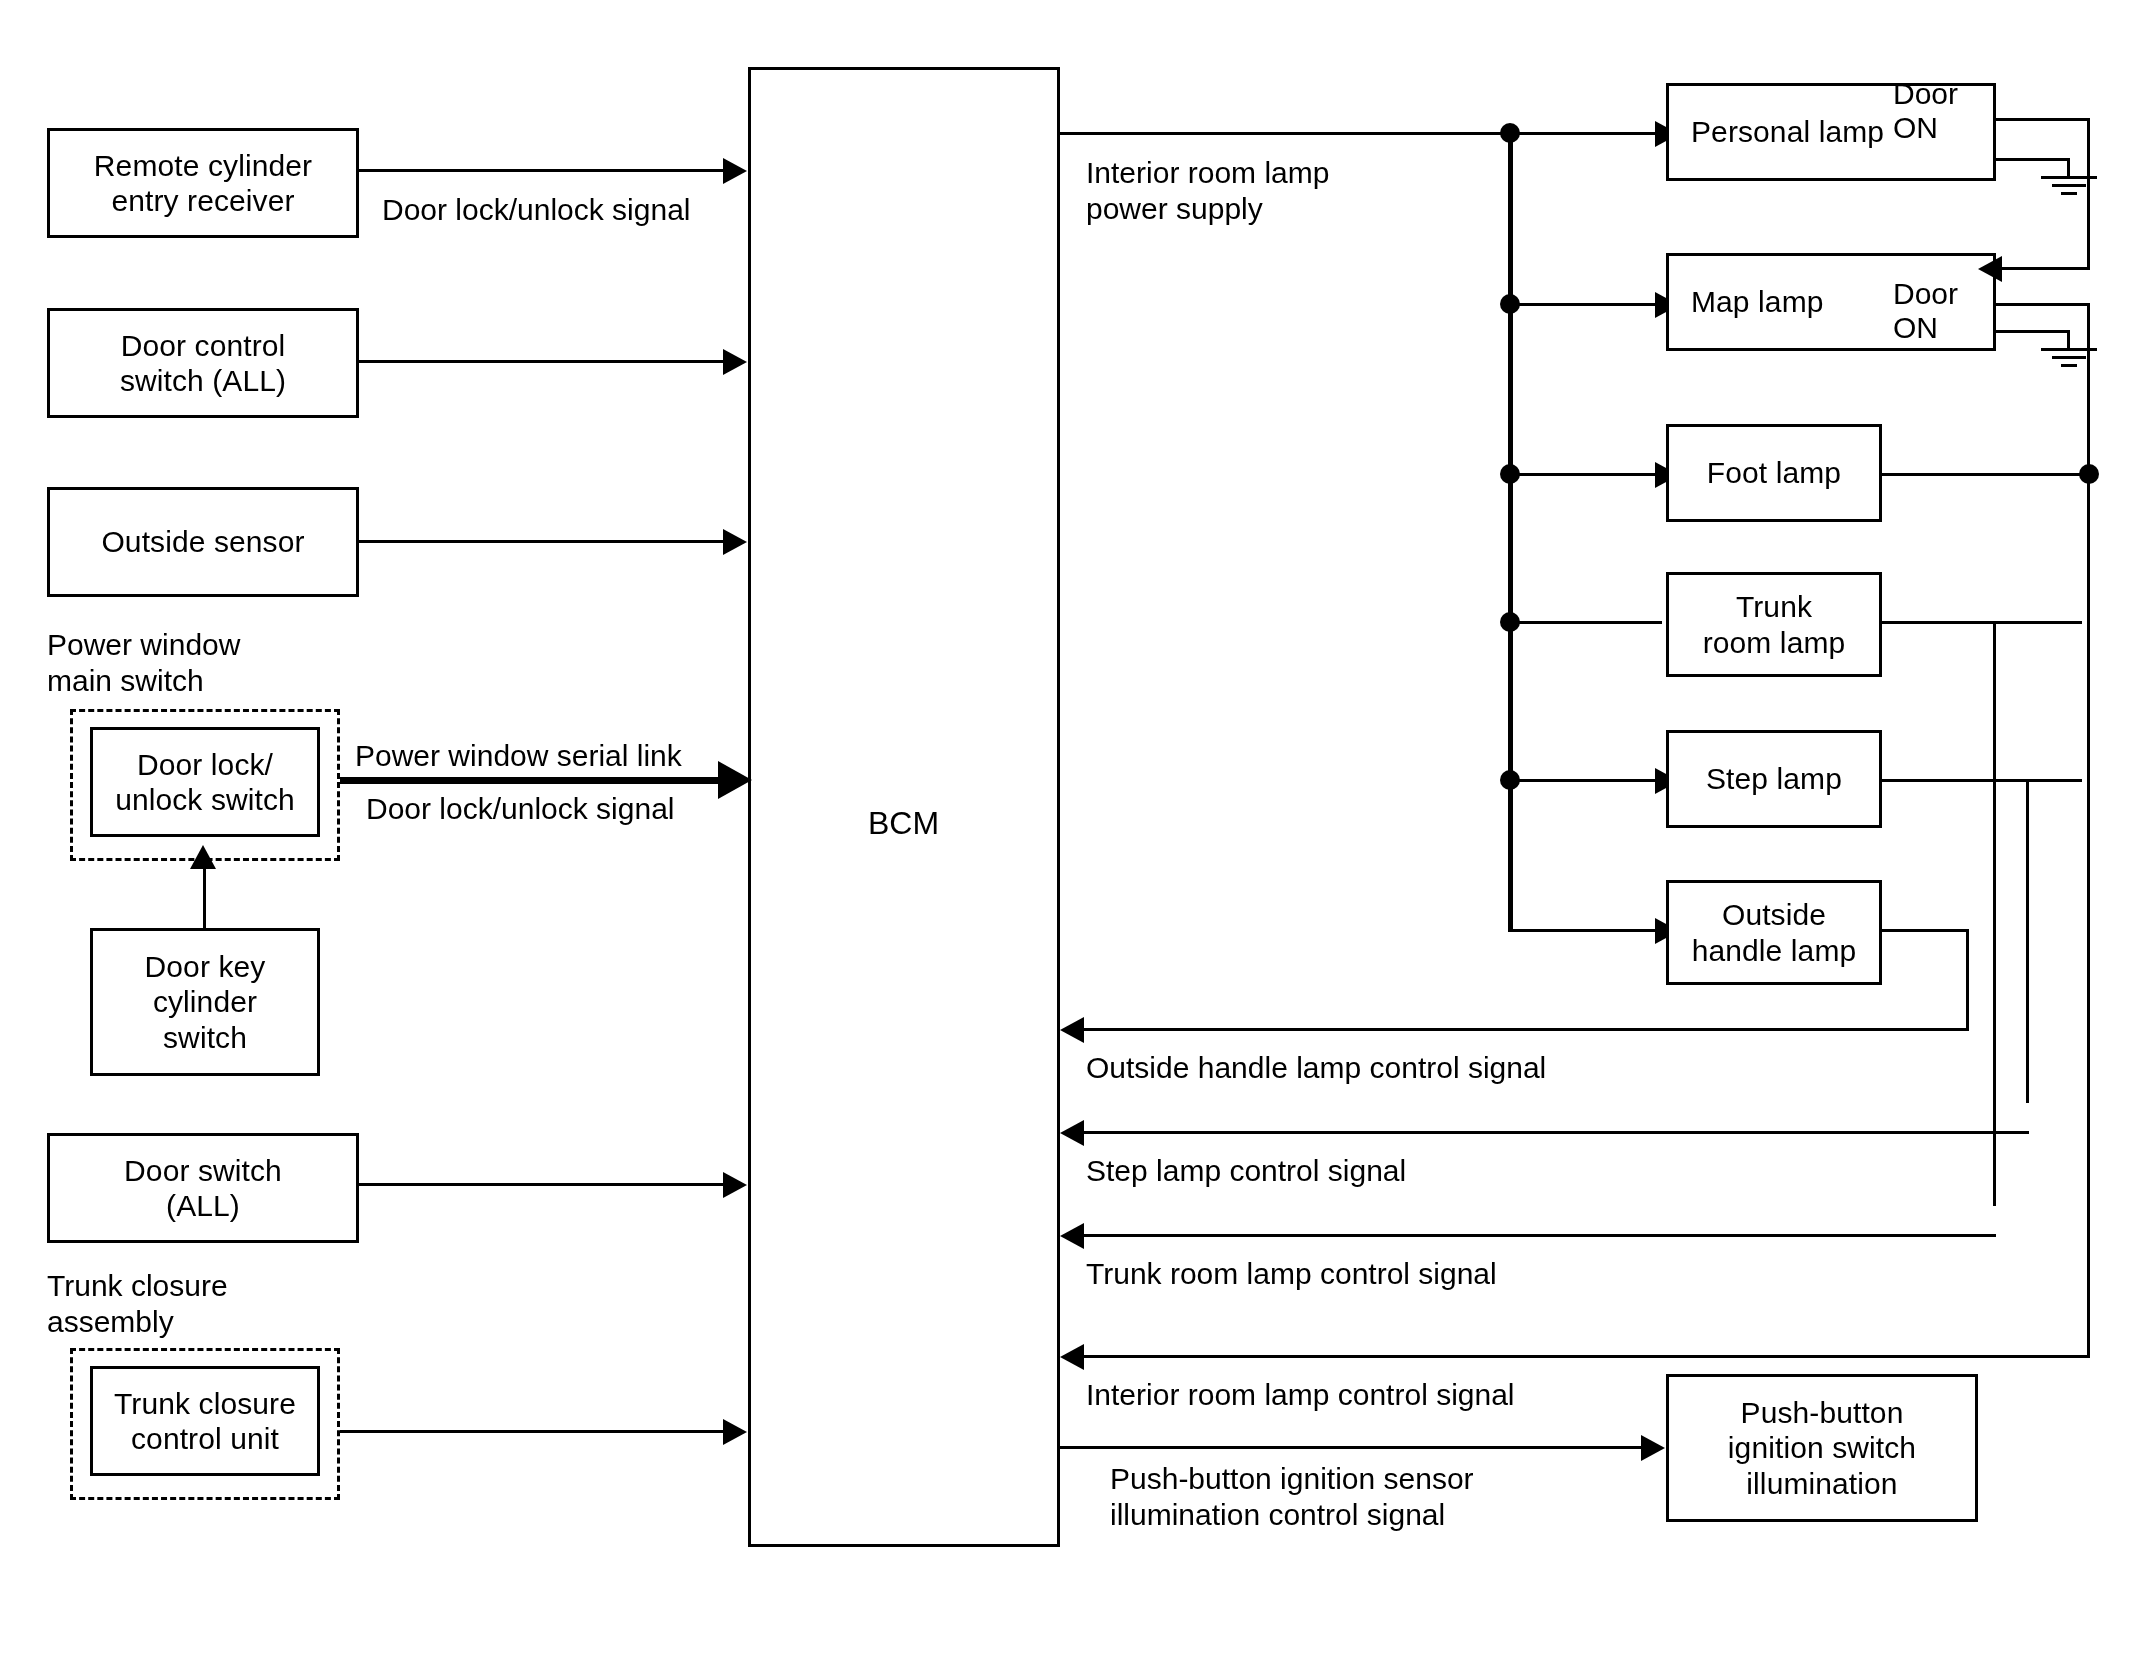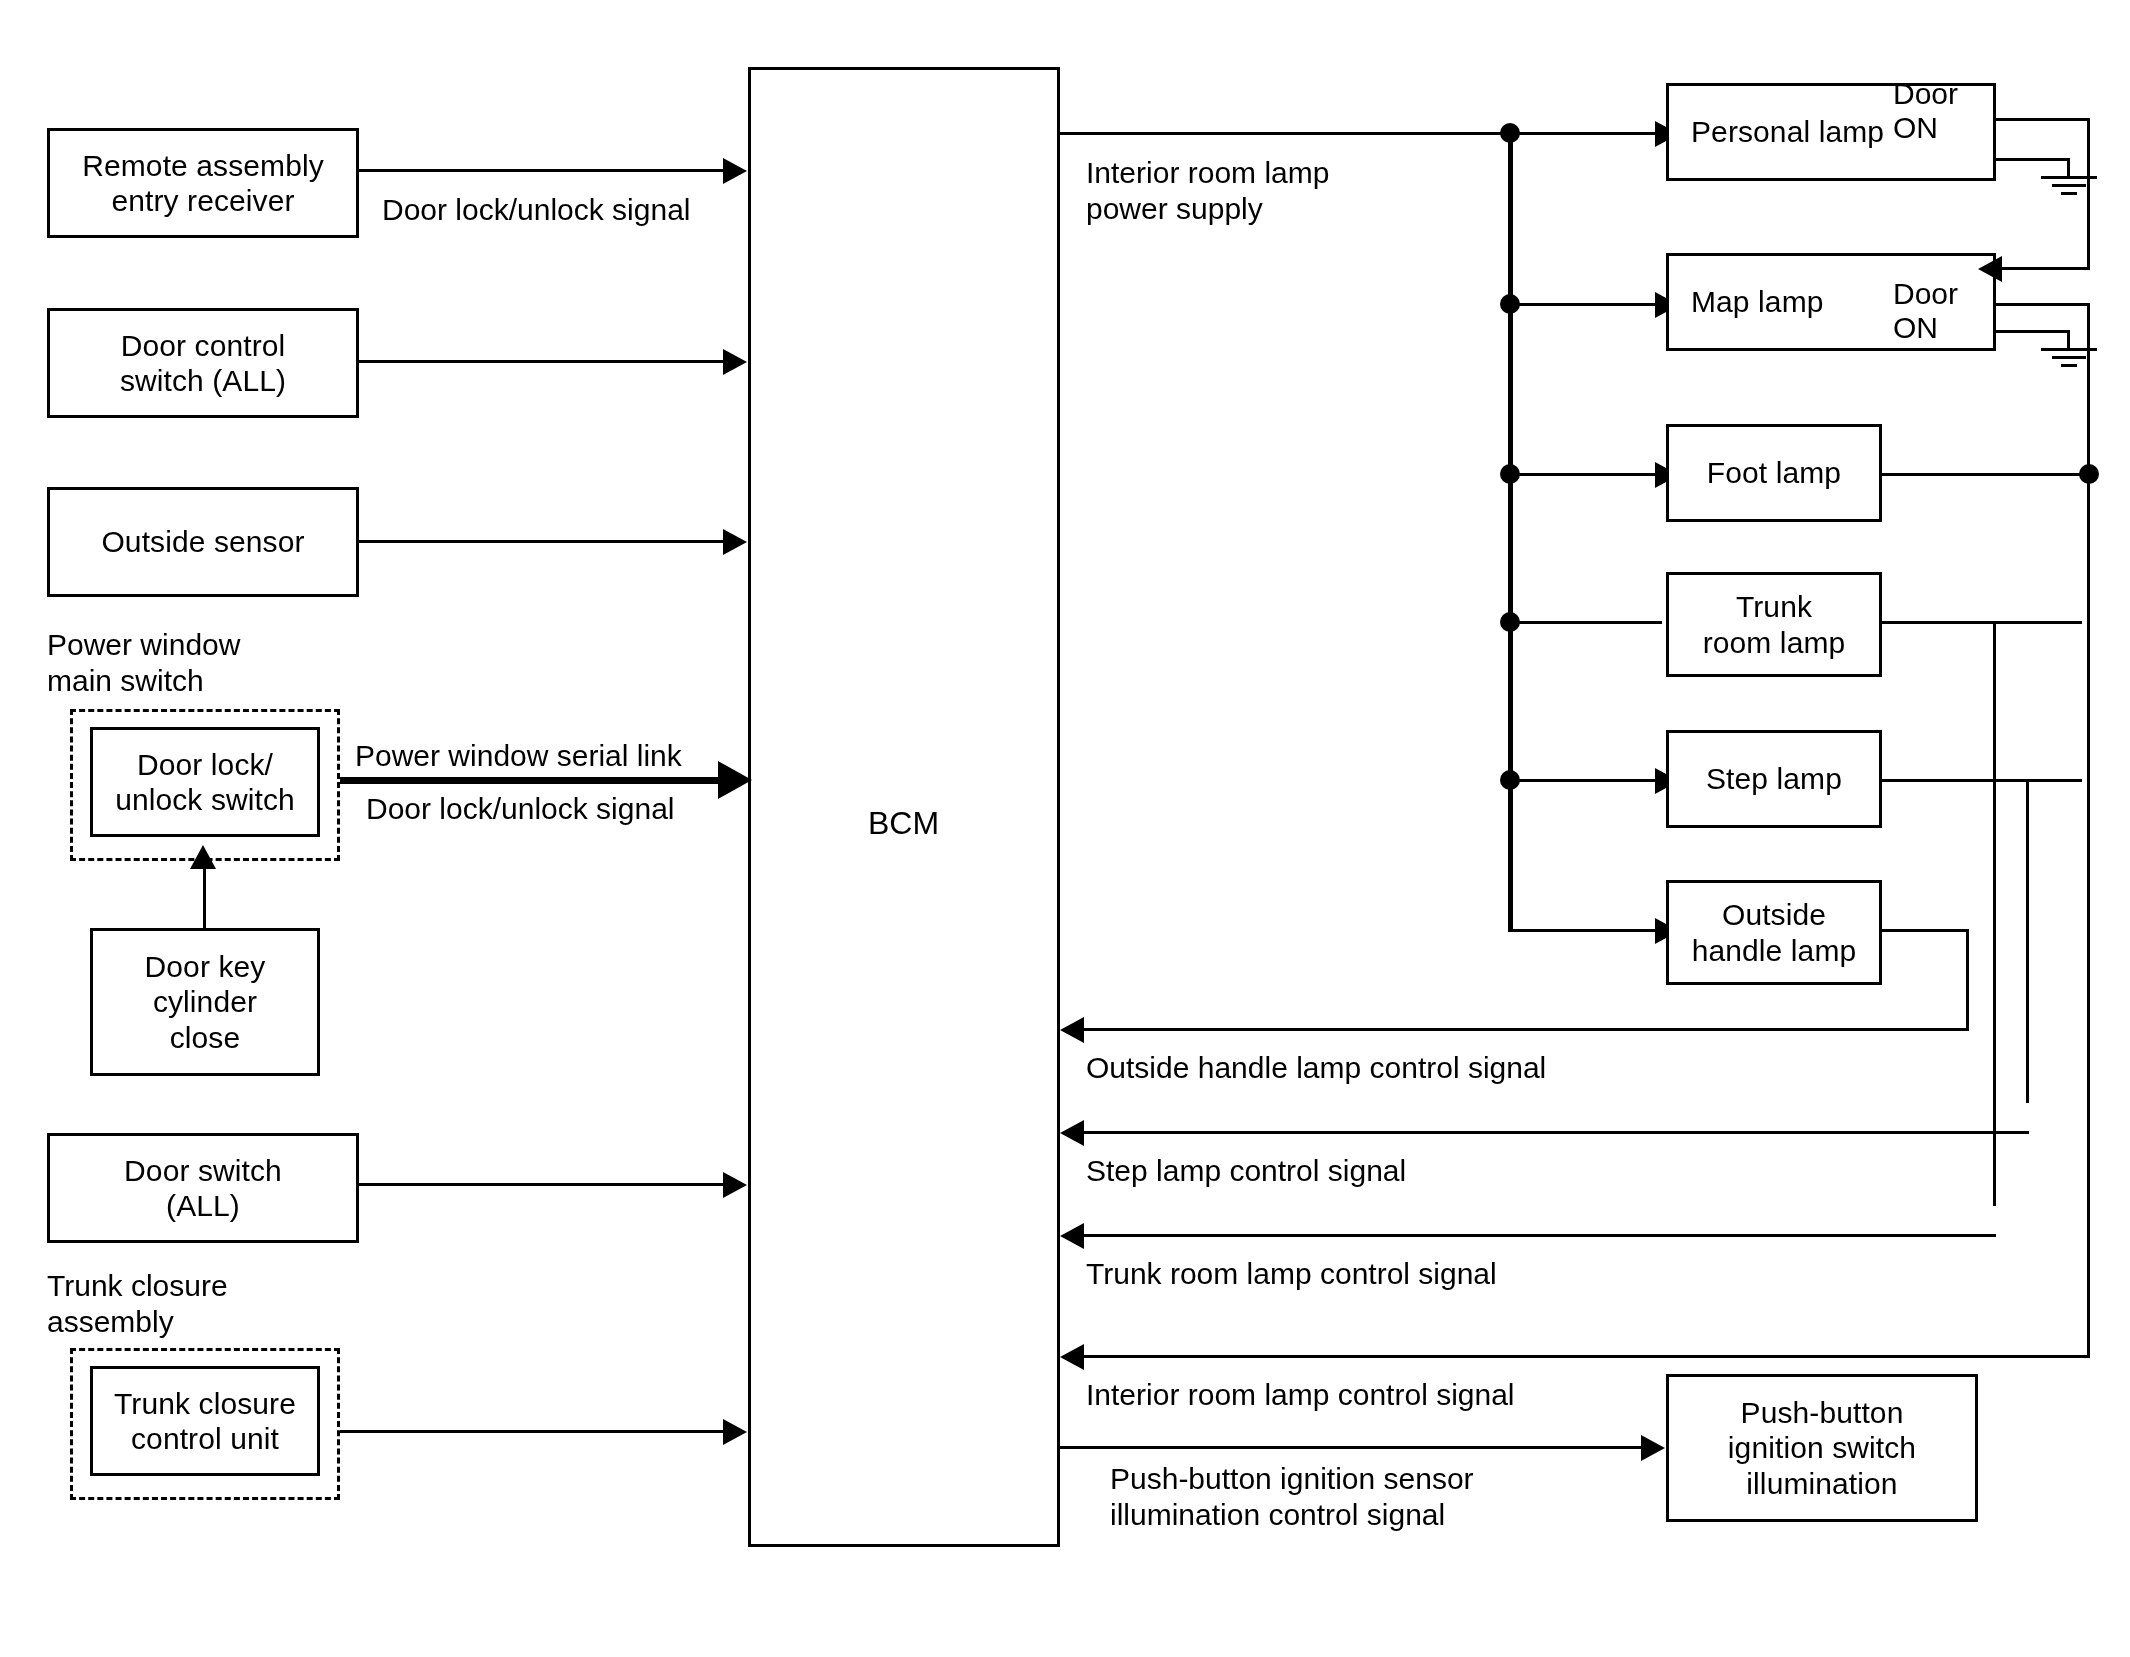--- a/index.html
+++ b/index.html
@@ -36,21 +36,21 @@
 
   .bcm-label{position:absolute;font-size:32px;}
   .doorOn{position:absolute;font-size:30px;line-height:1.12;text-align:left;}
 </style>
 </head>
 <body>
 
 <div id="stage">
 
   <div class="box" style="left:47px;top:128px;width:312px;height:110px;">
-    <span style="white-space:pre-line">Remote assembly
+    <span style="white-space:pre-line">Remote cylinder
 entry receiver</span>
   </div>
 
   <div class="box" style="left:47px;top:308px;width:312px;height:110px;">
     <span style="white-space:pre-line">Door control
 switch (ALL)</span>
   </div>
 
   <div class="box" style="left:47px;top:487px;width:312px;height:110px;">
     <span style="white-space:pre-line">Outside sensor</span>
@@ -60,21 +60,21 @@
 main switch</div>
   <div class="dashbox" style="left:70px;top:709px;width:270px;height:152px;"></div>
   <div class="box" style="left:90px;top:727px;width:230px;height:110px;">
     <span style="white-space:pre-line">Door lock/
 unlock switch</span>
   </div>
 
   <div class="box" style="left:90px;top:928px;width:230px;height:148px;">
     <span style="white-space:pre-line">Door key
 cylinder
-close</span>
+switch</span>
   </div>
 
   <div class="vline" style="left:203px;top:868px;height:60px;"></div>
   <div class="ar u" style="left:190px;top:845px;"></div>
 
   <div class="box" style="left:47px;top:1133px;width:312px;height:110px;">
     <span style="white-space:pre-line">Door switch
 (ALL)</span>
   </div>
 

